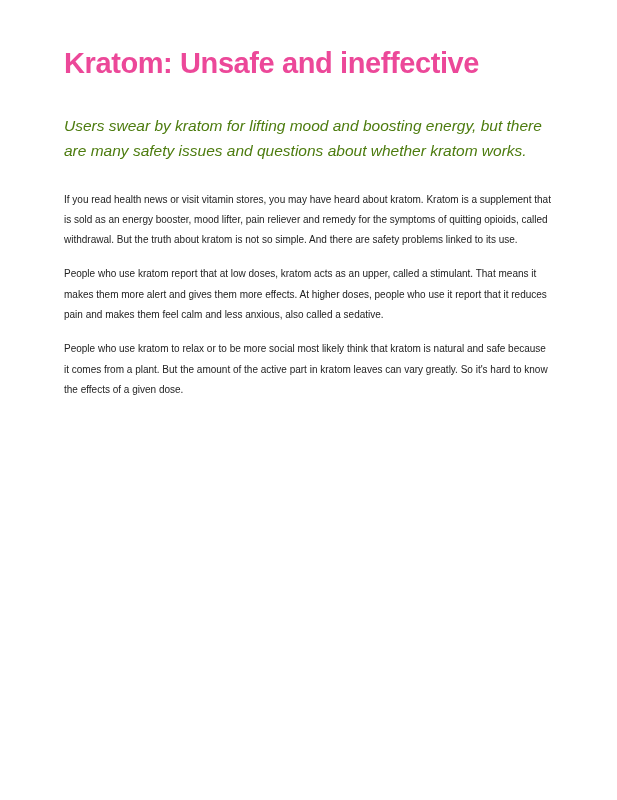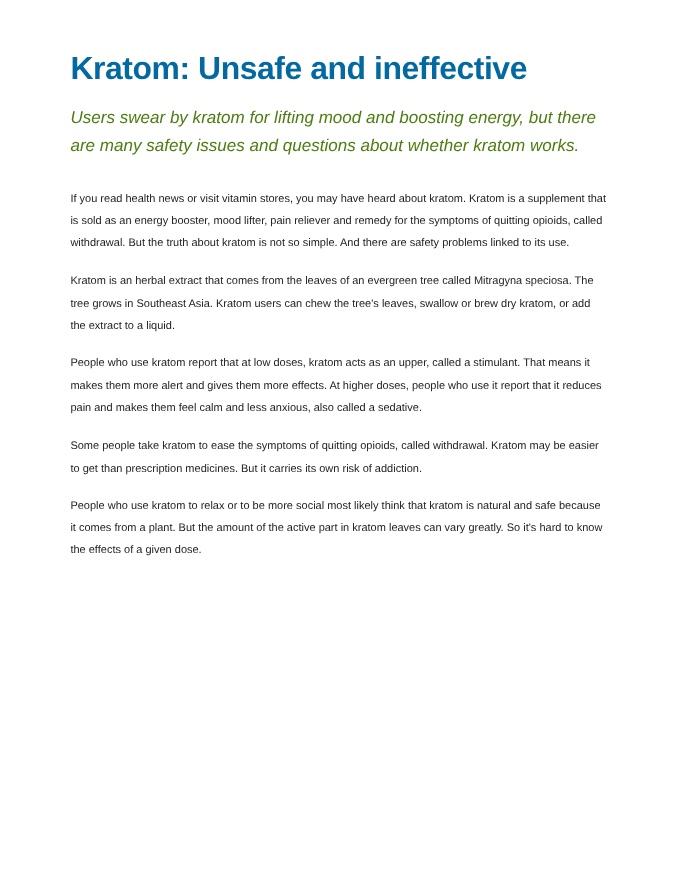--- a/index.html
+++ b/index.html
@@ -23,22 +23,22 @@
     padding: 46px 64px 0 64px;
     background: #ffffff;
   }
 
   .article-title {
     font-family: "Liberation Sans", sans-serif;
     font-size: 29px;
     font-weight: 700;
     line-height: 1.22;
     letter-spacing: -0.4px;
-    color: #0369a1;
-    margin-bottom: 14px;
+    color: #ec4899;
+    margin-bottom: 32px;
   }
 
   .article-deck {
     font-family: "Liberation Sans", sans-serif;
     font-size: 15.5px;
     font-style: italic;
     font-weight: 500;
     line-height: 1.62;
     color: #4d7c0f;
     margin-bottom: 26px;
@@ -66,20 +66,18 @@
 <body>
 
 <article class="article">
 
   <h1 class="article-title">Kratom: Unsafe and ineffective</h1>
 
   <p class="article-deck">Users swear by kratom for lifting mood and boosting energy, but there are many safety issues and questions about whether kratom works.</p>
 
   <div class="article-body">
     <p class="article-paragraph">If you read health news or visit vitamin stores, you may have heard about kratom. Kratom is a supplement that is sold as an energy booster, mood lifter, pain reliever and remedy for the symptoms of quitting opioids, called withdrawal. But the truth about kratom is not so simple. And there are safety problems linked to its use.</p>
-    <p class="article-paragraph">Kratom is an herbal extract that comes from the leaves of an evergreen tree called Mitragyna speciosa. The tree grows in Southeast Asia. Kratom users can chew the tree's leaves, swallow or brew dry kratom, or add the extract to a liquid.</p>
     <p class="article-paragraph">People who use kratom report that at low doses, kratom acts as an upper, called a stimulant. That means it makes them more alert and gives them more effects. At higher doses, people who use it report that it reduces pain and makes them feel calm and less anxious, also called a sedative.</p>
-    <p class="article-paragraph">Some people take kratom to ease the symptoms of quitting opioids, called withdrawal. Kratom may be easier to get than prescription medicines. But it carries its own risk of addiction.</p>
     <p class="article-paragraph">People who use kratom to relax or to be more social most likely think that kratom is natural and safe because it comes from a plant. But the amount of the active part in kratom leaves can vary greatly. So it's hard to know the effects of a given dose.</p>
 
   </div>
 
 </article>
 
 </body></html>

